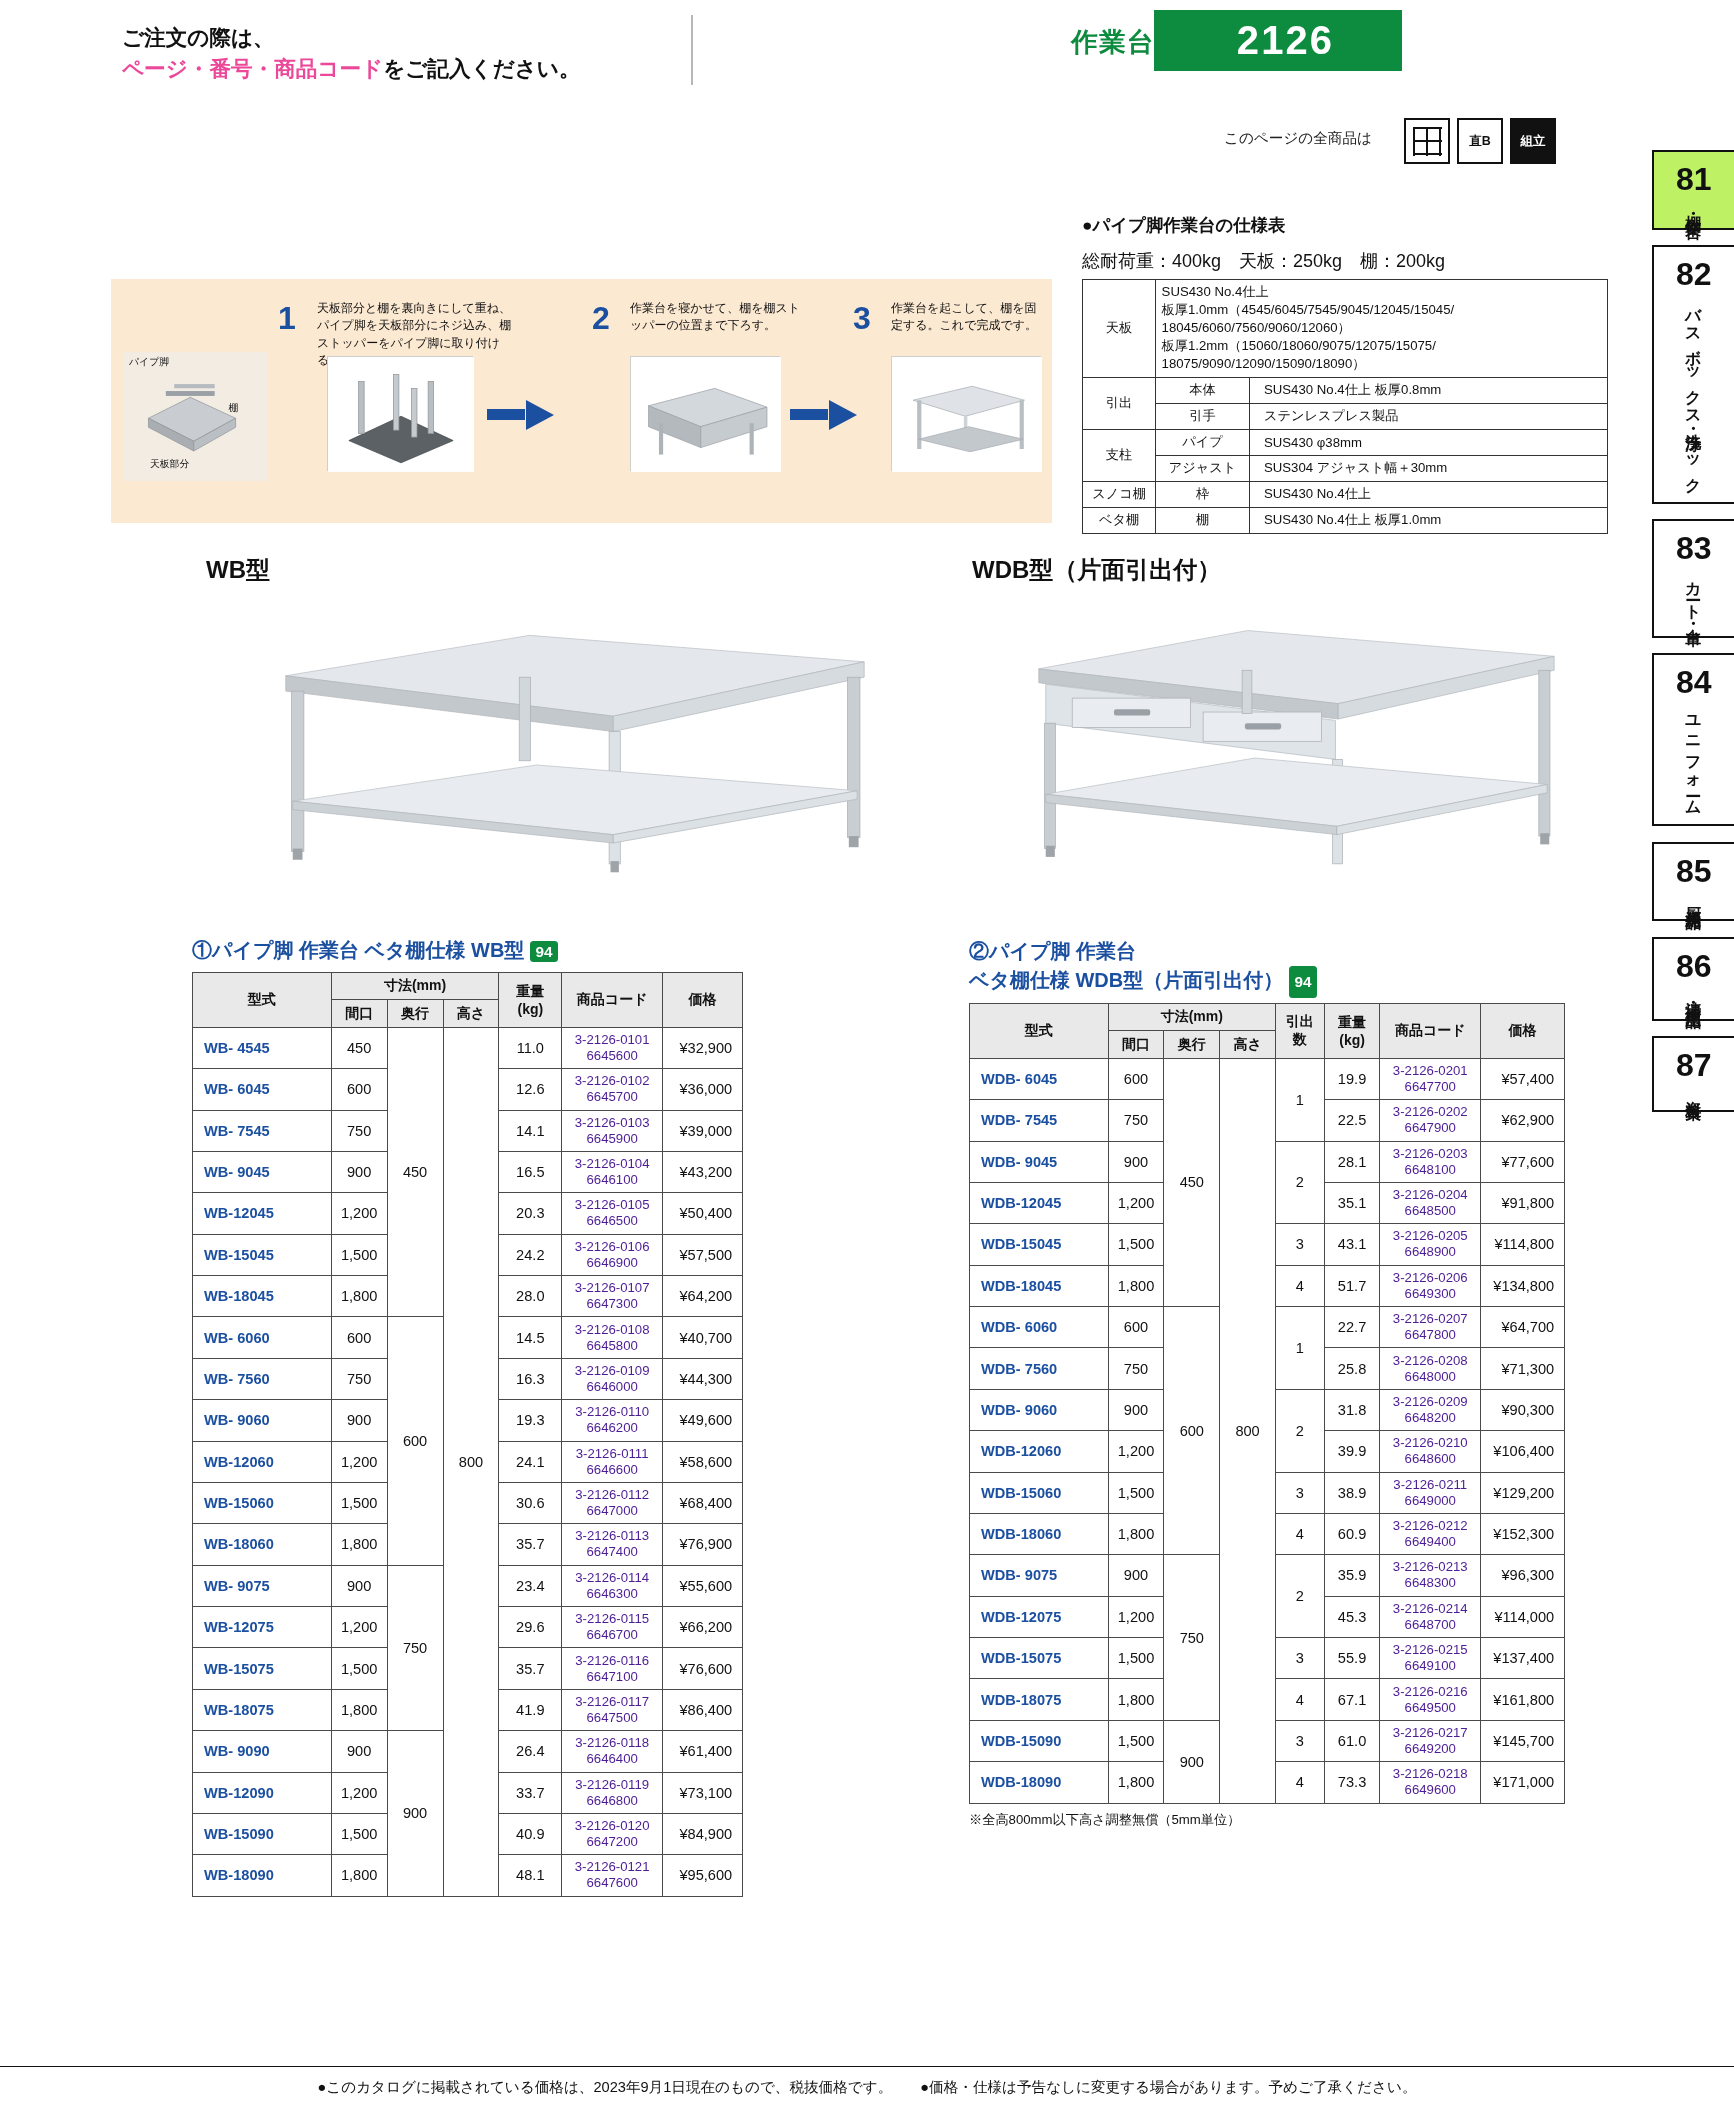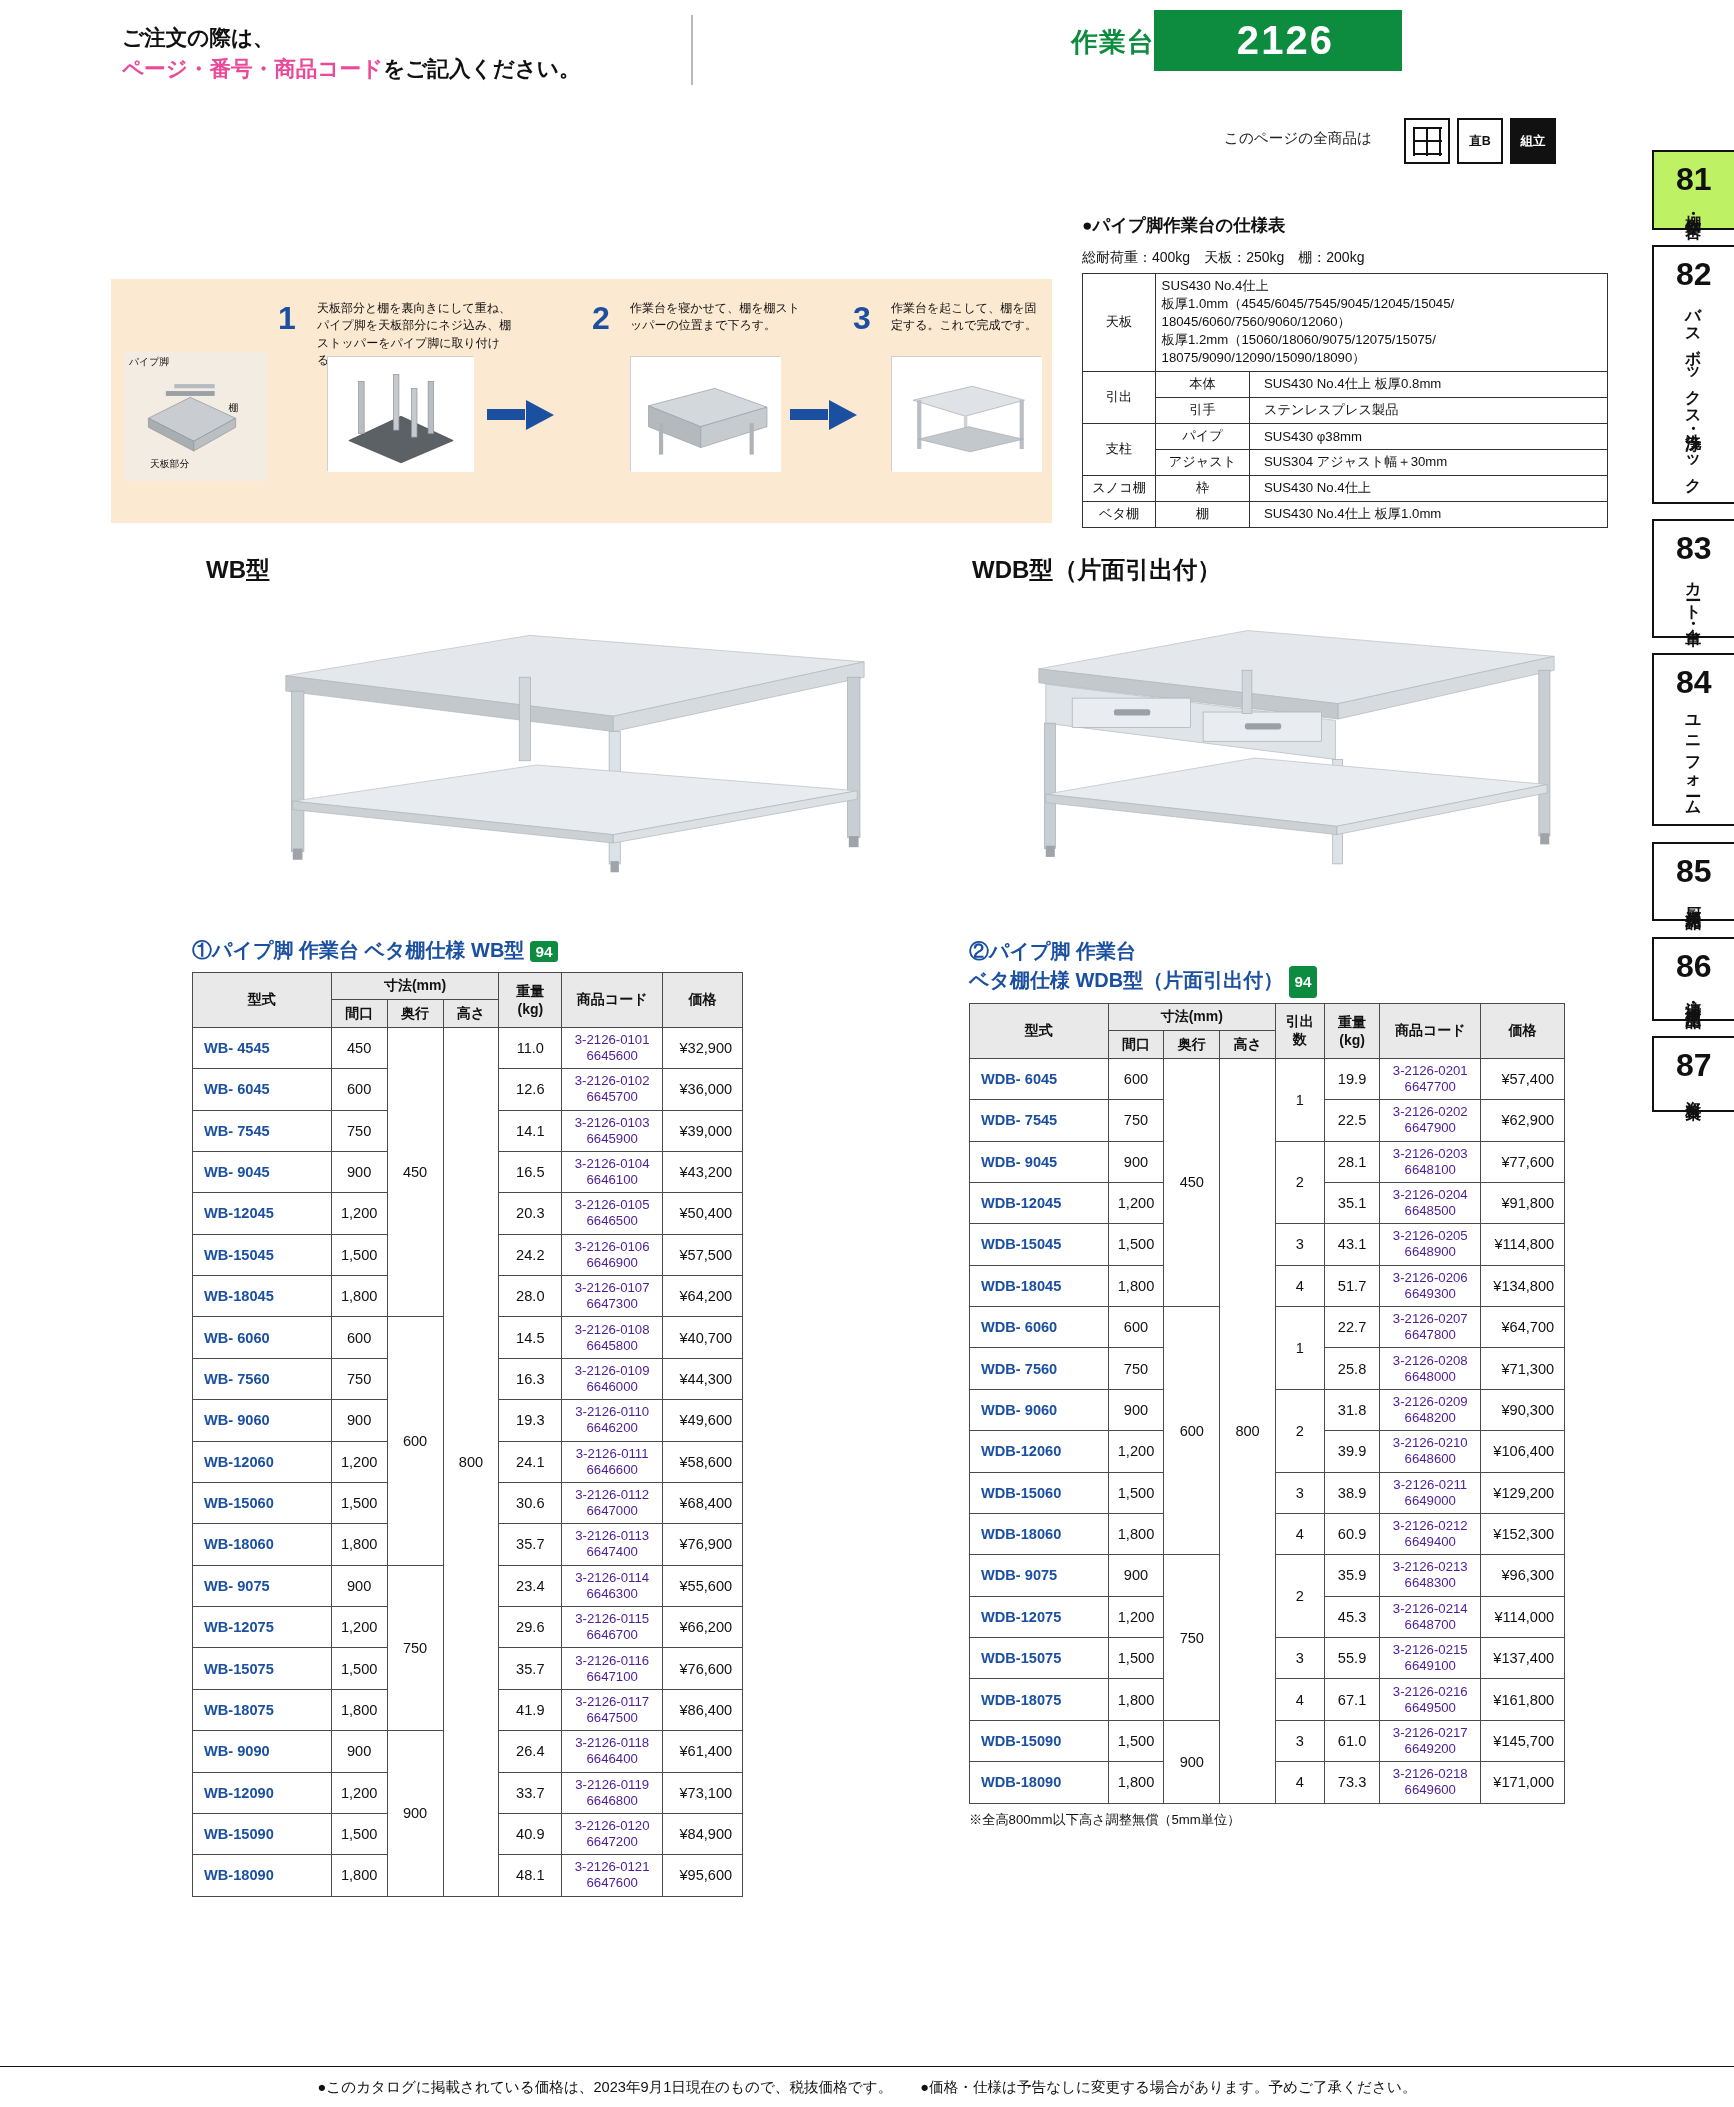--- a/index.html
+++ b/index.html
@@ -102,21 +102,21 @@
     border-top:15.3px solid transparent; border-bottom:15.3px solid transparent;
     border-left:28px solid #1b4fa0;
   }
   .arrow-tail {
     position:absolute; height:11px; background:#1b4fa0;
   }
 
   
   .spec-wrap { position:absolute; left:1082px; top:213px; width:530px; }
   .spec-title { font-size:17.4px; font-weight:bold; margin-bottom:4.2px; }
-  .spec-sub { font-size:14px; margin-bottom:5.6px;margin-top:12px; }
+  .spec-sub { font-size:18px; margin-bottom:5.6px;margin-top:12px; }
   table.spec { border-collapse:collapse; width:526px; font-size:13.2px; }
   table.spec td {
     border:0.7px solid #333; padding:3.5px 5.6px; vertical-align:middle;
   }
   table.spec td.lbl { text-align:center; width:73px; }
   table.spec td.lbl2 { text-align:center; width:94px; }
   .spec-note { font-size:13.2px; line-height:18px; }
 
   
   .prod-label { position:absolute; font-size:24px; font-weight:bold; }

